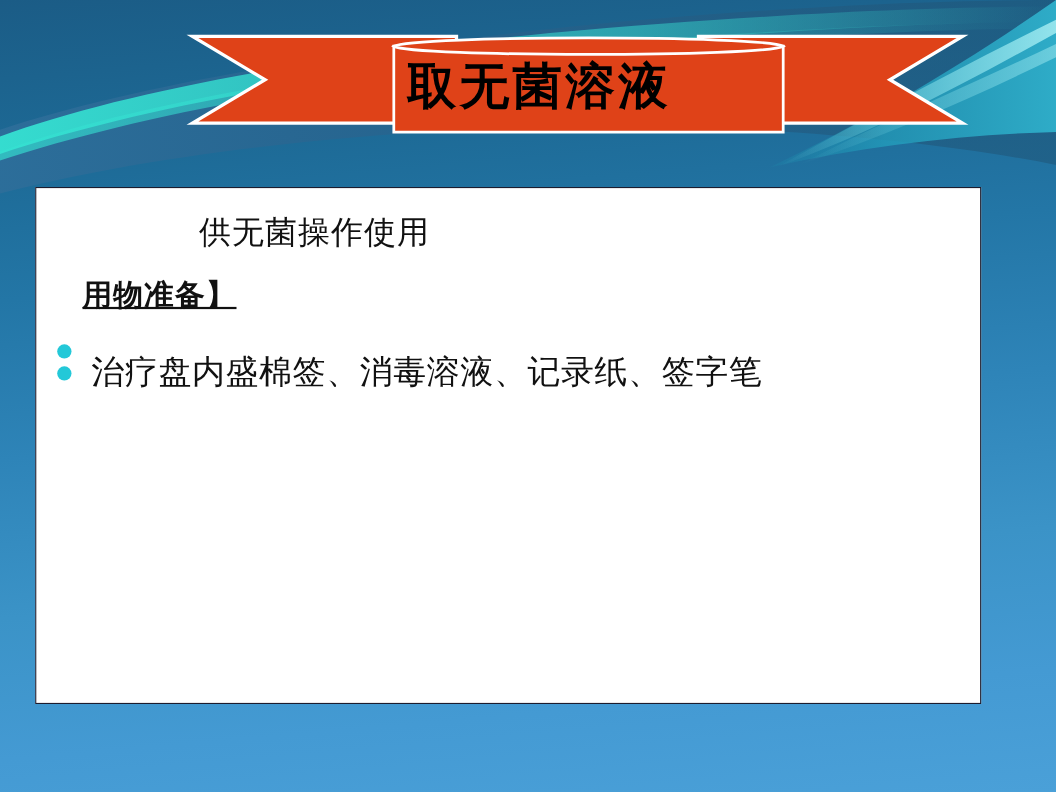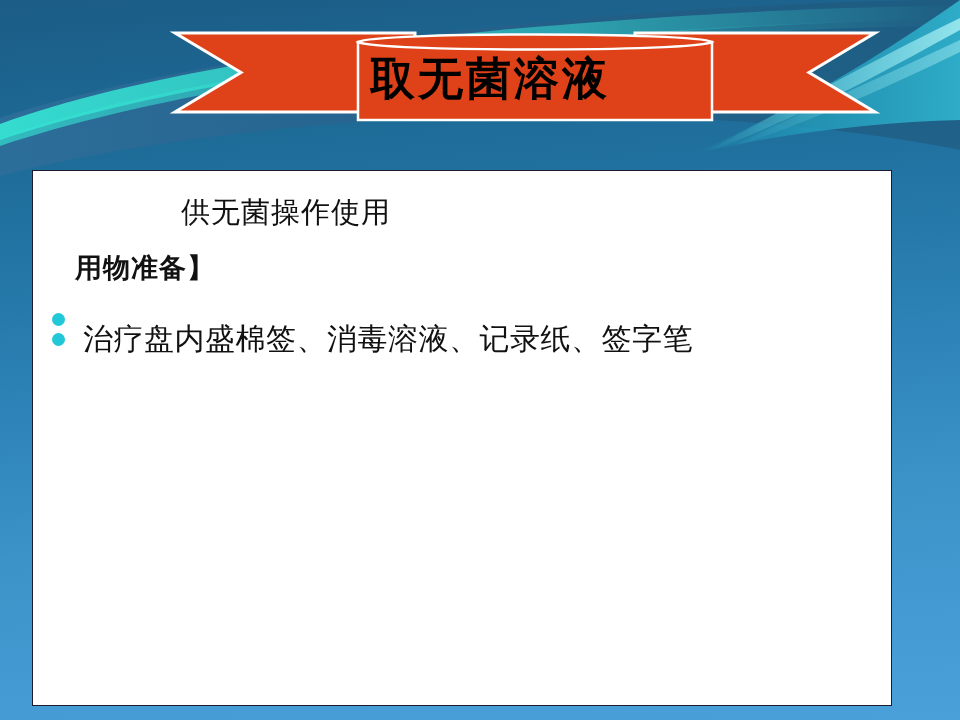--- a/index.html
+++ b/index.html
@@ -59,21 +59,21 @@
     white-space: nowrap;
     line-height: 1;
   }
 
   
   .content-box {
     position: absolute;
     left: 32px;
     top: 170px;
     width: 860px;
-    height: 536px;
+    height: 470px;
     background: #ffffff;
     border: 1px solid #1c1c2e;
     box-sizing: border-box;
     padding: 0;
   }
 
   .line-intro {
     margin: 0;
     padding: 24px 0 0 148px;
     font-size: 29px;
@@ -84,20 +84,21 @@
   }
 
   .line-heading {
     margin: 0;
     padding: 22px 0 0 42px;
     font-size: 27px;
     font-weight: bold;
     color: #111111;
     letter-spacing: 1px;
     line-height: 1.2;
+    text-decoration: underline;
   }
 
   ul.bullets {
     list-style: none;
     margin: 0;
     padding: 16px 0 0 14px;
   }
   ul.bullets li {
     position: relative;
     padding: 0 0 0 36px;

